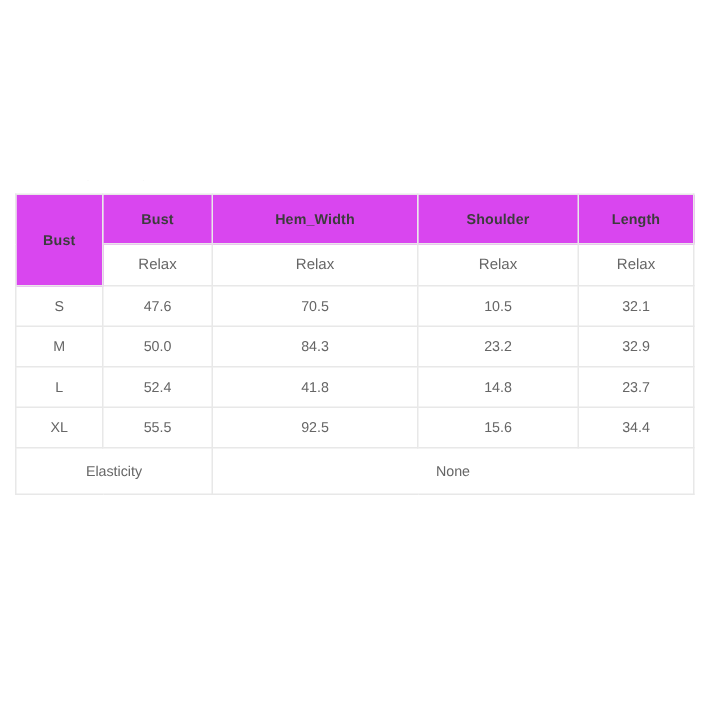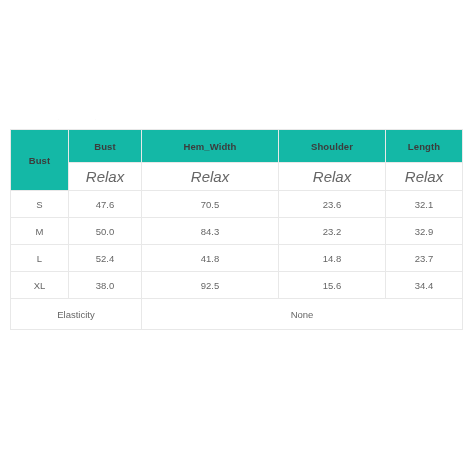--- a/index.html
+++ b/index.html
@@ -68,41 +68,40 @@
 
   
   col.c-sizes     { width: 58px;  }
   col.c-bust      { width: 73px;  }
   col.c-hem       { width: 137px; }
   col.c-shoulder  { width: 107px; }
   col.c-length    { width: 77px;  }
 
   
   tr.header-top th {
-    background: #14b8a6;
+    background: #d946ef;
     height: 32px;
     font-size: 9.5px;
     font-weight: bold;
     color: #3c3c3c;
     letter-spacing: 0.1px;
   }
   th.sizes-head {
     background: #f7f7f7;
     font-size: 9.5px;
     font-weight: bold;
     color: #3c3c3c;
     letter-spacing: 0.1px;
   }
 
   
   tr.header-sub td {
     height: 27px;
-    font-size: 15px;
+    font-size: 10px;
     color: #666666;
-    font-style: italic;
   }
 
   
   tr.data-row td {
     height: 26px;
     font-size: 9.5px;
     color: #666666;
   }
 
   
@@ -144,40 +143,40 @@
           <td>Relax</td>
           <td>Relax</td>
           <td>Relax</td>
         </tr>
       </thead>
       <tbody>
         <tr class="data-row">
           <td>S</td>
           <td>47.6</td>
           <td>70.5</td>
-          <td>23.6</td>
+          <td>10.5</td>
           <td>32.1</td>
         </tr>
         <tr class="data-row">
           <td>M</td>
           <td>50.0</td>
           <td>84.3</td>
           <td>23.2</td>
           <td>32.9</td>
         </tr>
         <tr class="data-row">
           <td>L</td>
           <td>52.4</td>
           <td>41.8</td>
           <td>14.8</td>
           <td>23.7</td>
         </tr>
         <tr class="data-row">
           <td>XL</td>
-          <td>38.0</td>
+          <td>55.5</td>
           <td>92.5</td>
           <td>15.6</td>
           <td>34.4</td>
         </tr>
         <tr class="footer-row">
           <td colspan="2">Elasticity</td>
           <td colspan="3">None</td>
         </tr>
       </tbody>
     </table>

